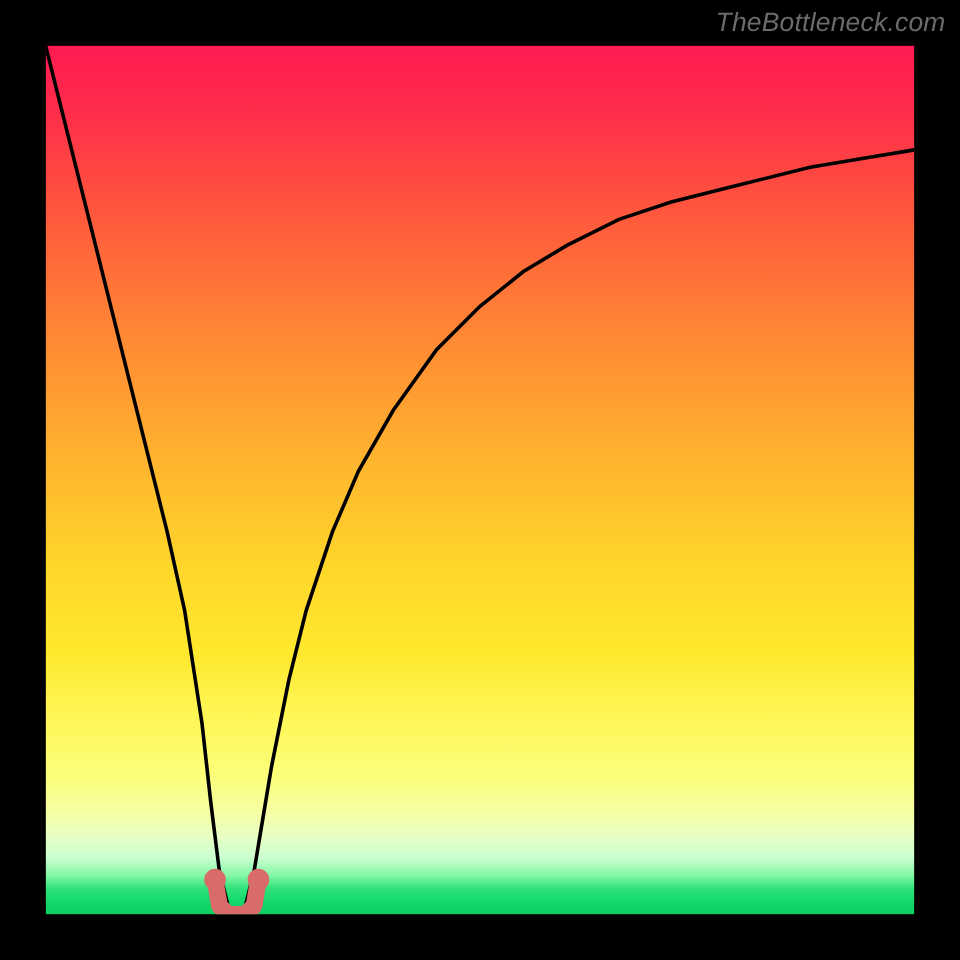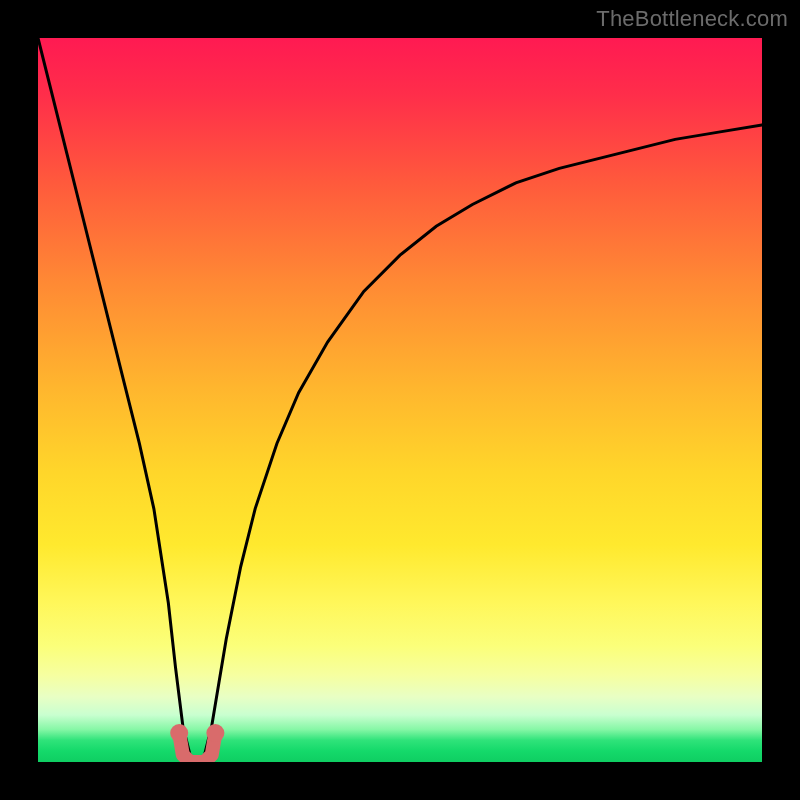--- a/index.html
+++ b/index.html
@@ -8,20 +8,21 @@
     width: 800px;
     height: 800px;
     background: #000;
     overflow: hidden;
     font-family: Arial, Helvetica, sans-serif;
   }
   .frame {
     position: absolute;
     inset: 0;
     background: #000;
+    font-style: italic;
   }
   .plot {
     position: absolute;
     left: 38px;
     top: 38px;
     width: 724px;
     height: 724px;
     overflow: hidden;
   }
   .gradient {

